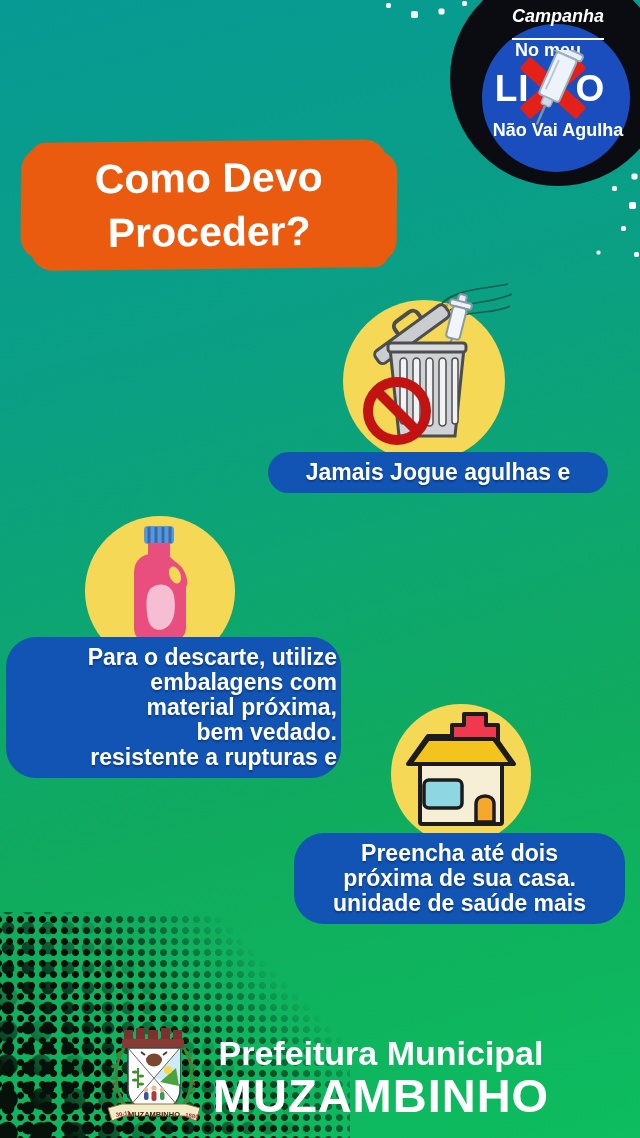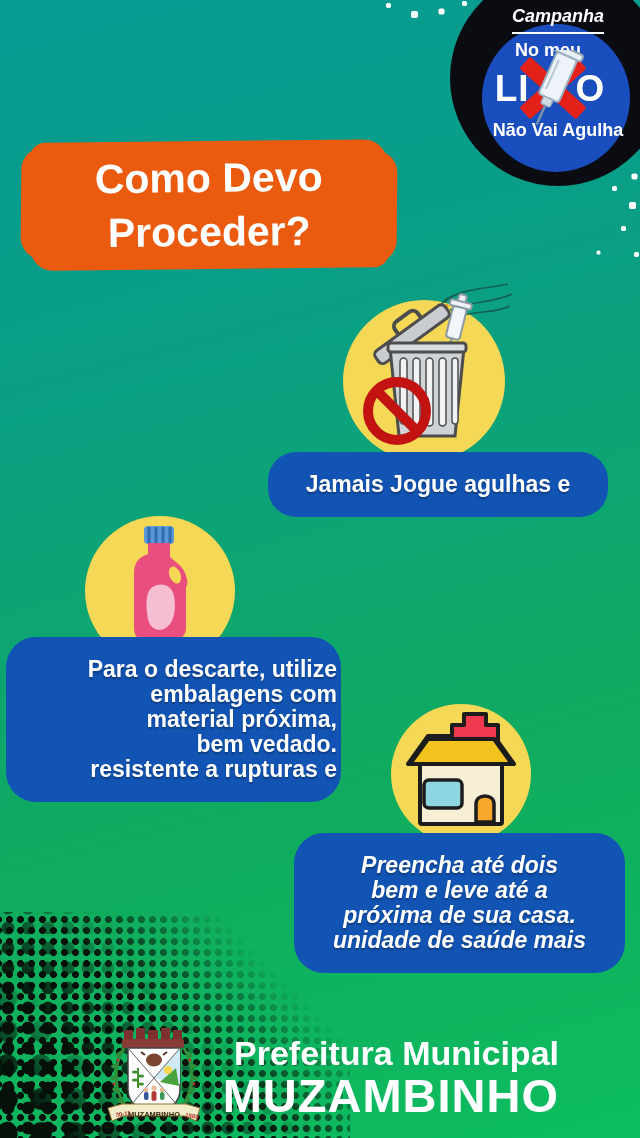--- a/index.html
+++ b/index.html
@@ -31,21 +31,21 @@
       614px 188px 0 2px #fff, 632px 205px 0 3px #fff, 623px 228px 0 2px #fff,
       598px 252px 0 1.5px #fff, 636px 254px 0 2px #fff;}
   .edge-dot{position:absolute; left:630px; top:92px; width:18px; height:22px; border-radius:50%; background:#07130c;}
 
   
   .badge{position:absolute; left:450px; top:-30px; width:216px; height:216px;}
   .badge-black{position:absolute; inset:0; border-radius:50%; background:#0b0b12;}
   .badge-blue{position:absolute; left:32px; top:54px; width:148px; height:148px; border-radius:50%; background:#1a4ebe;}
   .badge-campanha{position:absolute; left:0; top:36px; width:216px; text-align:center;
       color:#fff; font-size:18px; font-style:italic; font-weight:700;}
-  .badge-campanha span{border-bottom:2px solid #fff; padding-bottom:6px;}
+  .badge-campanha span{border-bottom:2px solid #fff; padding-bottom:12px;}
   .badge-nomeu{position:absolute; left:0; top:70px; width:196px; text-align:center; color:#fff; font-size:18px; font-weight:700;}
   .badge-lixo{position:absolute; left:-8px; top:98px; width:216px; display:flex; justify-content:center; gap:46px;
       color:#fff; font-size:37px; font-weight:800; letter-spacing:1px;}
   .badge-x{position:absolute; left:58px; top:80px; width:100px; height:100px;}
   .badge-bottom{position:absolute; left:0; top:150px; width:216px; text-align:center; color:#fff; font-size:18px; font-weight:700;}
 
   
   .banner{position:absolute; left:30px; top:141px; width:358px; height:128px;
       background:#ea5a0f; border-radius:16px 24px 14px 22px; transform:rotate(-0.6deg);}
   .banner::before{content:""; position:absolute; top:8px; bottom:8px; left:-9px; right:-9px;
@@ -59,31 +59,31 @@
   .circle-1{left:343px; top:300px; width:162px; height:162px;}
   .circle-2{left:85px;  top:516px; width:150px; height:150px;}
   .circle-3{left:391px; top:704px; width:140px; height:140px;}
 
   .step-svg{position:absolute;}
   .svg-1{left:340px; top:280px; width:200px; height:200px;}
   .svg-2{left:118px; top:524px; width:85px;  height:135px;}
   .svg-3{left:398px; top:712px; width:126px; height:122px;}
 
   
-  .bluebox{position:absolute; background:#1254b4; border-radius:30px; padding:20px 4px;
+  .bluebox{position:absolute; background:#1254b4; border-radius:30px; padding:8px 4px;
       display:flex; flex-direction:column; justify-content:center;}
   .bluebox .line{color:#fff; font-size:23px; font-weight:700; line-height:25px; text-align:center;
       text-shadow:0 2px 2px rgba(0,0,0,.3); white-space:nowrap;}
   .box-1{left:268px; top:452px; width:332px; border-radius:28px;}
   .box-2{left:6px;   top:637px; width:327px;align-items:flex-end;}
-  .box-3{left:294px; top:833px; width:323px;font-style:italic;}
+  .box-3{left:294px; top:833px; width:323px;}
 
   
   .crest{position:absolute; left:100px; top:1022px; width:108px; height:104px;}
-  .footer-text{position:absolute; left:203px; top:1034px; width:356px; text-align:right; color:#fff;}
+  .footer-text{position:absolute; left:203px; top:1034px; width:356px; text-align:center; color:#fff;}
   .footer-line1{font-size:34px; font-weight:700; line-height:38px;}
   .footer-line2{font-size:47px; font-weight:800; line-height:48px; letter-spacing:1px;}
 </style>
 </head>
 <body>
 
 <div class="poster">
 
   <div class="dots dots-a"></div>
   <div class="dots dots-b"></div>
@@ -190,21 +190,20 @@
     <polygon points="10,52 30,24 96,24 116,52" fill="#f2c41d" stroke="#1c1c1c" stroke-width="4" stroke-linejoin="round"></polygon>
     <path d="M66,2 h22 v11 h12 v18 h-12 v11 h-22 v-11 h-12 v-18 h12 z" fill="#f0394e" stroke="#1c1c1c" stroke-width="4" stroke-linejoin="round"></path>
     <polygon points="10,52 30,26 96,26 116,52" fill="#f2c41d" stroke="#1c1c1c" stroke-width="4" stroke-linejoin="round" opacity="0"></polygon>
     <rect x="22" y="52" width="82" height="60" rx="2" fill="#f7eed6" stroke="#1c1c1c" stroke-width="4"></rect>
     <polygon points="12,52 30,27 96,27 114,52" fill="#f2c41d" stroke="#1c1c1c" stroke-width="4" stroke-linejoin="round"></polygon>
     <rect x="26" y="68" width="38" height="28" rx="5" fill="#8ed7e2" stroke="#1c1c1c" stroke-width="3.5"></rect>
     <path d="M78,110 v-18 c0,-5 4,-8 9,-8 c5,0 9,3 9,8 v18 z" fill="#f5a82c" stroke="#1c1c1c" stroke-width="3.5"></path>
   </svg>
   <div class="bluebox box-3">
     <div class="line">Preencha até dois</div>
-    <div class="line">bem e leve até a</div>
     <div class="line">próxima de sua casa.</div>
     <div class="line">unidade de saúde mais</div>
   </div>
 
   <svg class="crest" viewBox="0 0 108 104">
     <g>
       <rect x="24" y="8" width="9" height="12" fill="#7e3030"></rect>
       <rect x="36" y="6" width="9" height="14" fill="#7e3030"></rect>
       <rect x="48" y="8" width="10" height="12" fill="#7e3030"></rect>
       <rect x="61" y="6" width="9" height="14" fill="#7e3030"></rect>

